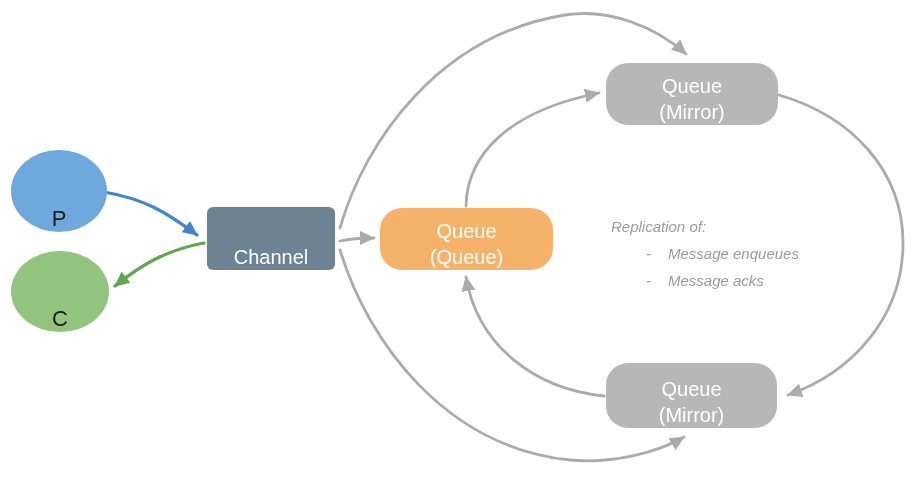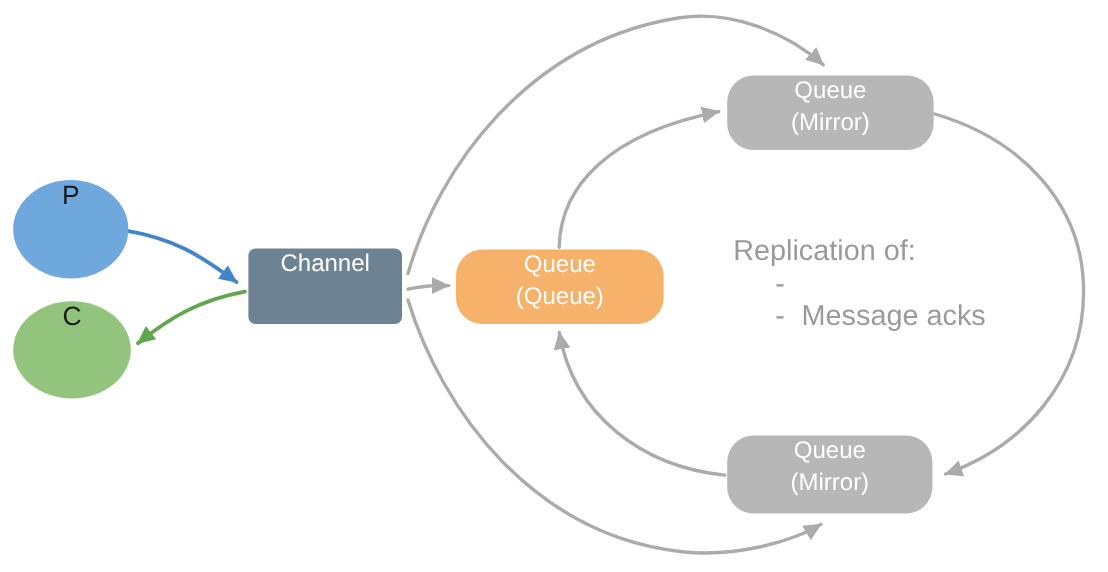--- a/index.html
+++ b/index.html
@@ -10,35 +10,36 @@
     background: #ffffff;
     font-family: "Liberation Sans", sans-serif;
     overflow: hidden;
   }
   .edges-svg { position: absolute; left: 0; top: 0; }
   .node {
     position: absolute;
     display: flex;
     flex-direction: column;
     align-items: center;
-    justify-content: flex-start;
+    justify-content: flex-end;
     text-align: center;
     font-size: 20px;
     line-height: 26px;
     user-select: none;
   }
   .node.pill { border-radius: 6px; }
   .node.ellipse { border-radius: 50%; font-size: 22px; }
   .note {
     position: absolute;
     left: 611px;
-    top: 196px;
+    top: 213px;
     width: 290px;
-    font-size: 24px;
+    font-size: 15px;
     line-height: 27px;
+    font-style: italic;
   }
   .note-item { display: flex; margin-left: 35px; }
   .note-item .dash { width: 22px; flex: 0 0 22px; }
 </style>
 </head>
 <body>
 
 <div class="canvas">
 
   <svg class="edges-svg" width="923" height="477" viewBox="0 0 923 477">
@@ -95,20 +96,21 @@
 
   <div class="node pill" style="left: 606px; top: 363px; width: 171px; height: 65px; border-radius: 22px; background: rgb(183, 183, 183); color: rgb(255, 255, 255);">
     <div>Queue</div>
     <div>(Mirror)</div>
   </div>
 
   <div class="note" style="color: rgb(154, 154, 154);">
     <div>Replication of:</div>
     <div class="note-item">
       <span class="dash">-</span>
+      <span>Message enqueues</span>
     </div>
     <div class="note-item">
       <span class="dash">-</span>
       <span>Message acks</span>
     </div>
   </div>
 
 </div>
 
 </body></html>

